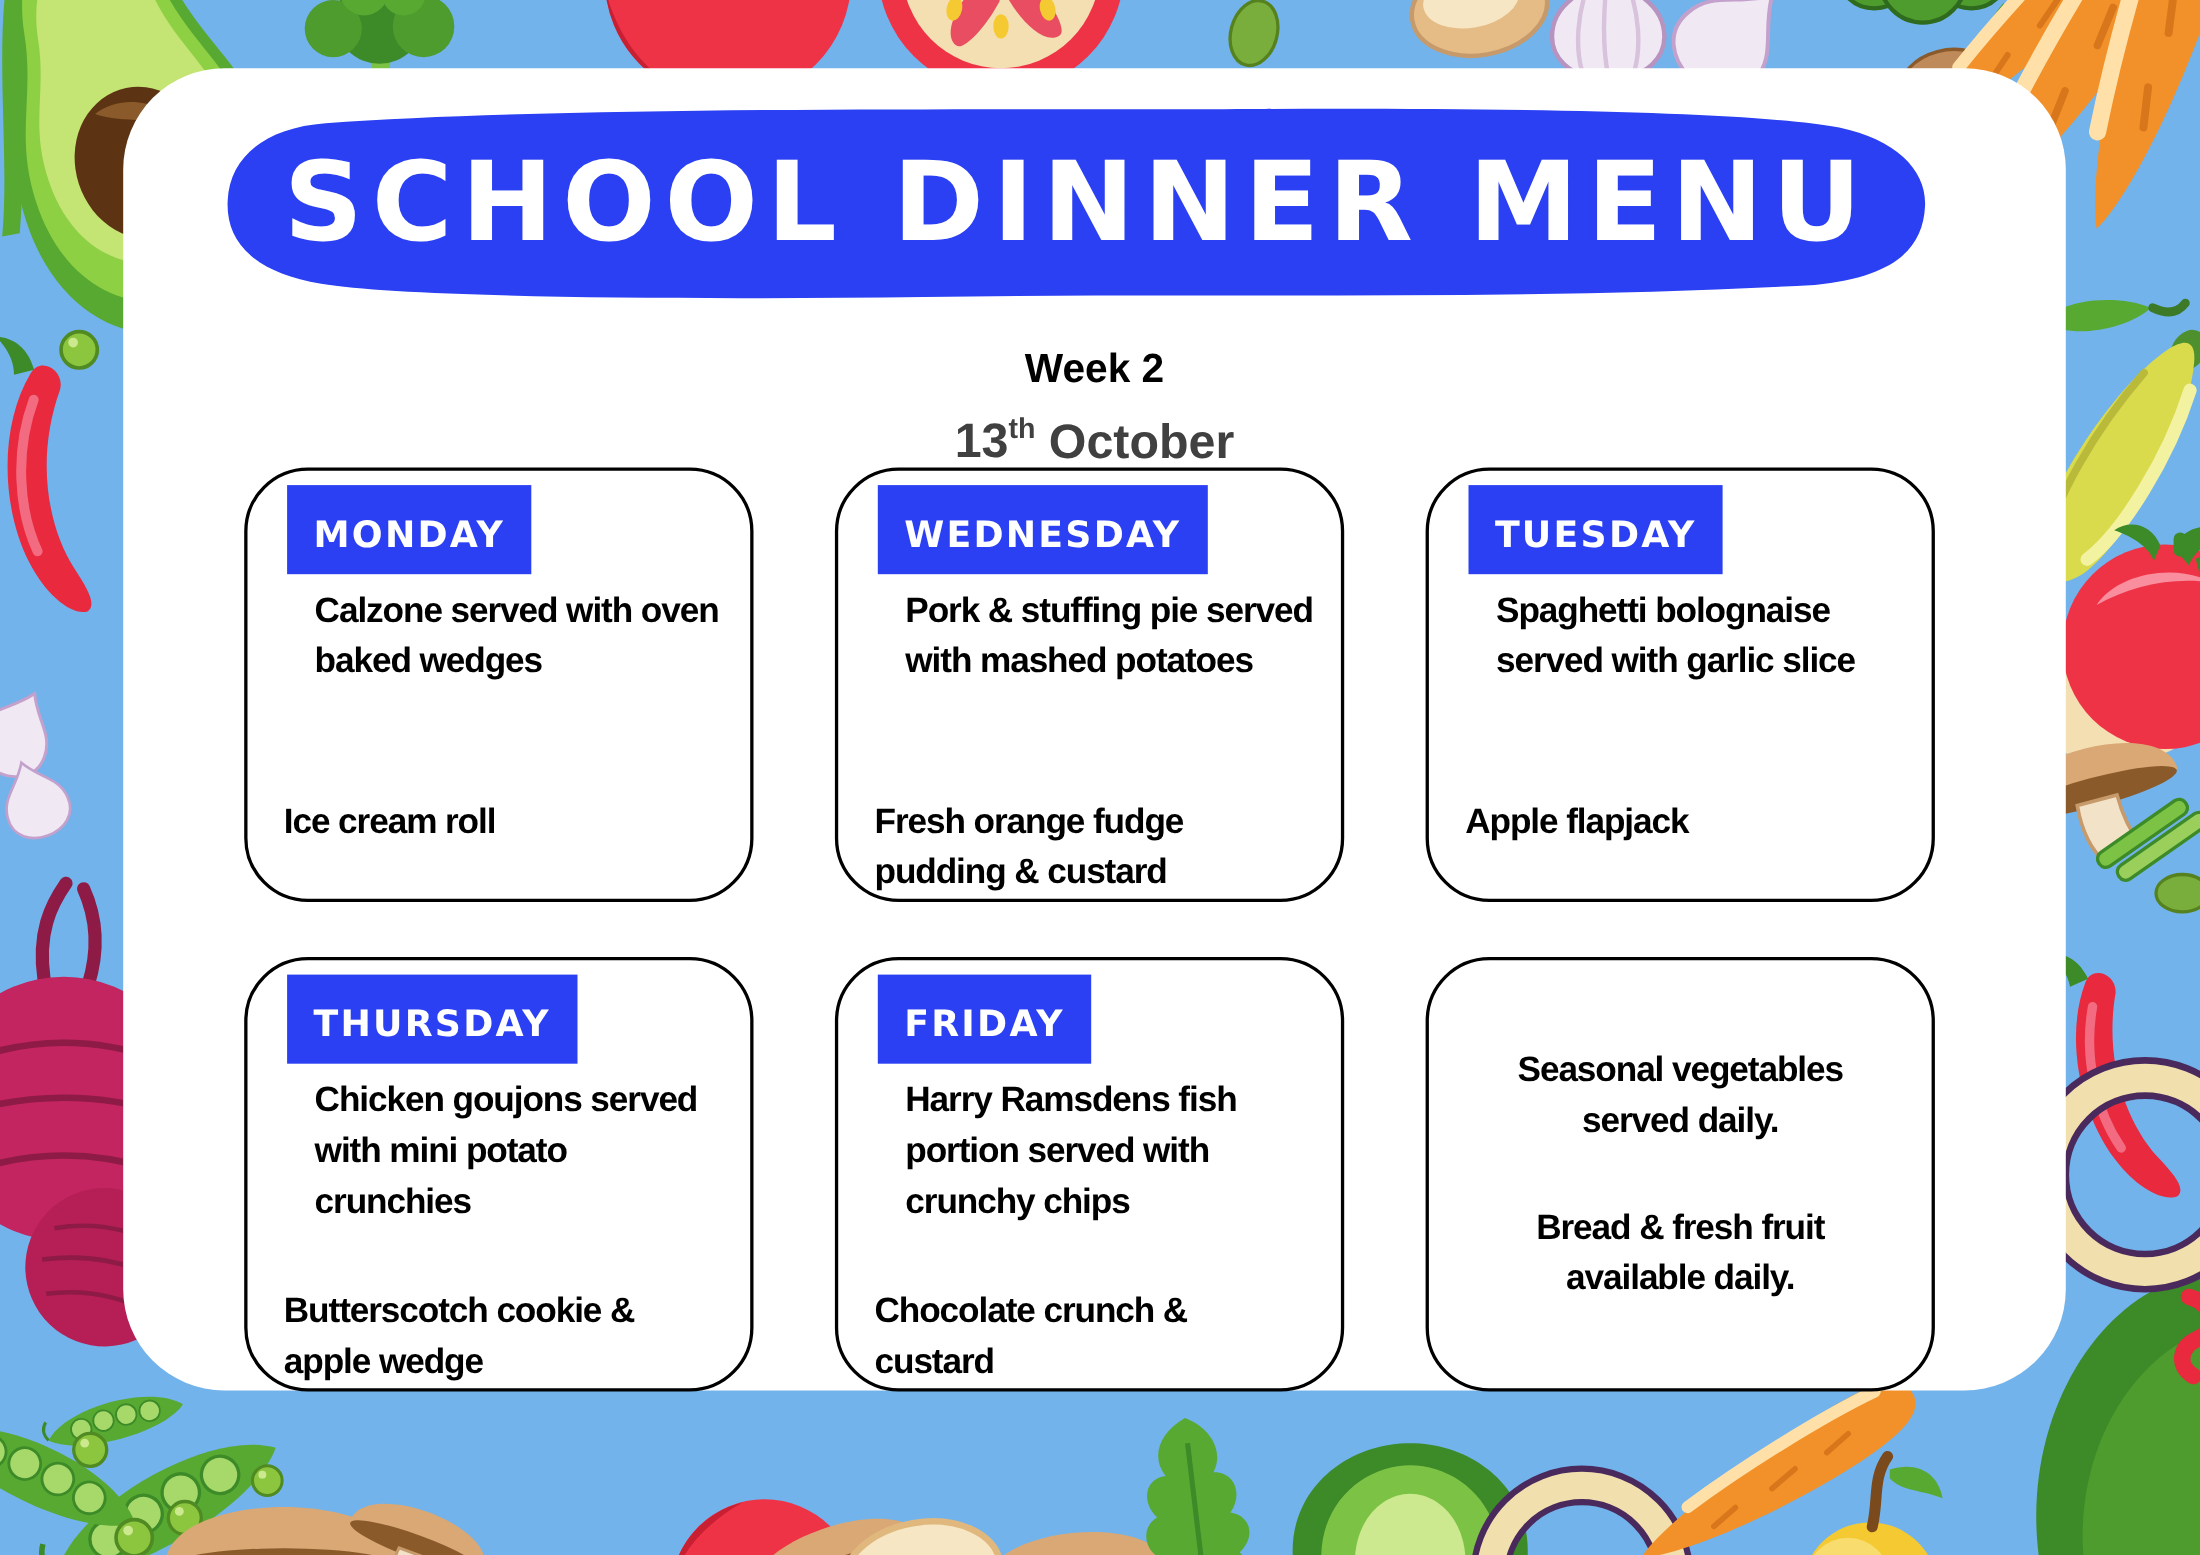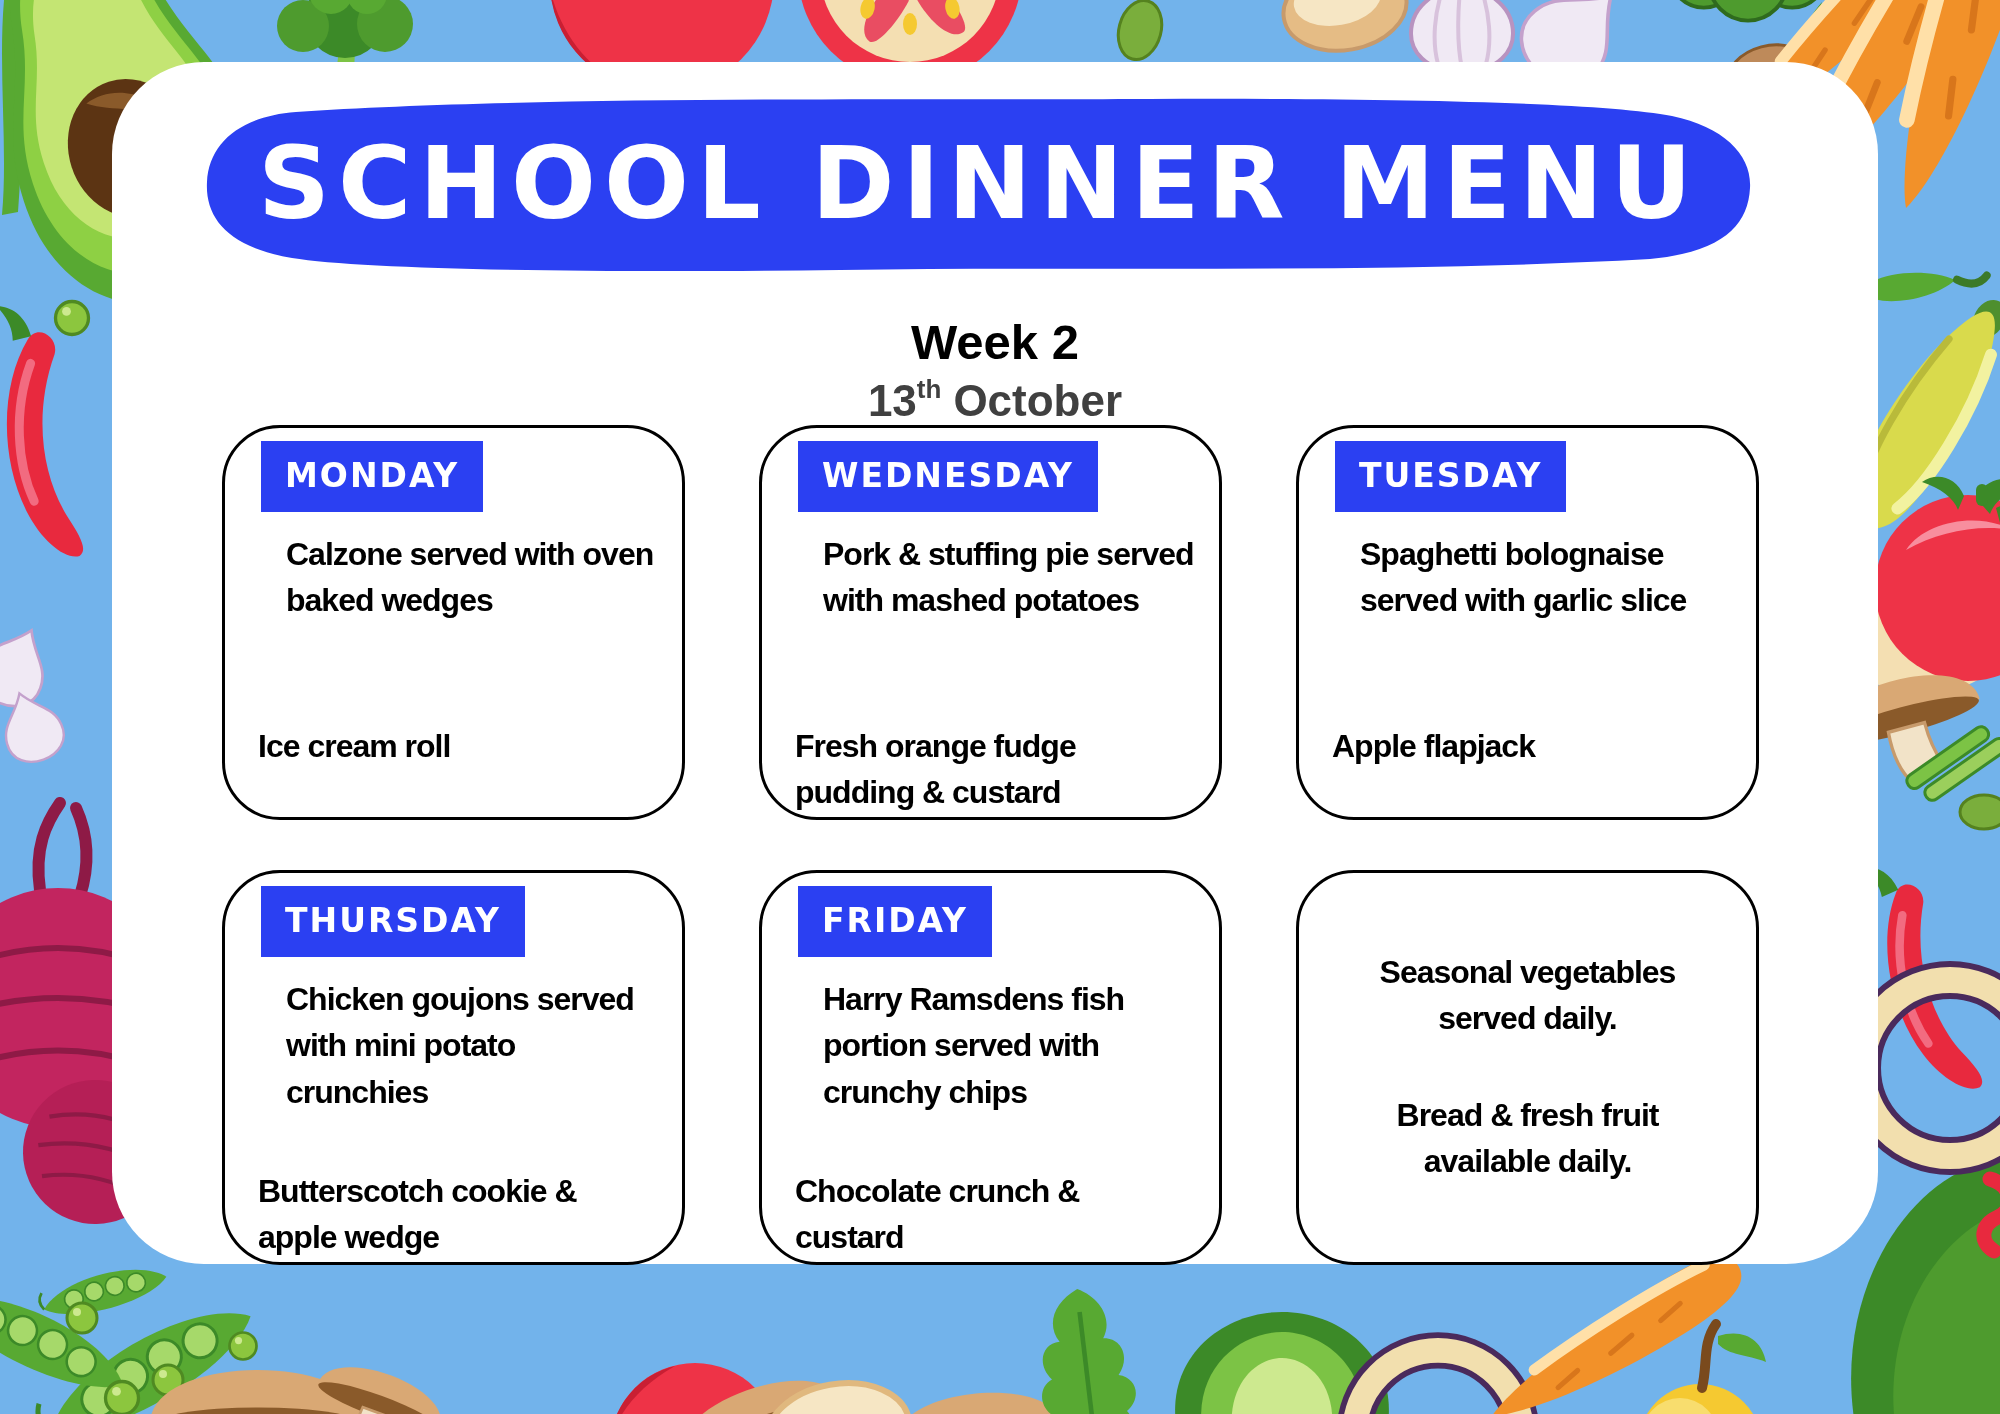--- a/index.html
+++ b/index.html
@@ -16,42 +16,42 @@
   .banner{position:absolute;left:88px;top:30px;width:1558px;height:182px;}
   .banner svg{position:absolute;left:0;top:0;}
   .banner h1{
     position:absolute;left:0;top:0;width:100%;height:182px;margin:0;
     display:flex;align-items:center;justify-content:center;
     font-family:"DejaVu Sans",sans-serif;font-weight:800;
     font-size:100px;letter-spacing:8px;color:#FFFFFF;white-space:nowrap;
   }
   .week{
     position:absolute;left:0;right:0;top:252px;text-align:center;
-    font-size:49px;font-weight:bold;color:#000;
+    font-size:37px;font-weight:bold;color:#000;
   }
   .date{
     position:absolute;left:0;right:0;top:314px;text-align:center;
     font-size:44px;font-weight:bold;color:#404040;
   }
   .date sup{font-size:26px;position:relative;top:-2px;}
   .date .month{margin-left:12px;}
   .grid{
     position:absolute;left:110px;top:363px;
     display:grid;grid-template-columns:repeat(3,463px);
     grid-auto-rows:395px;column-gap:74px;row-gap:50px;
   }
   .box{
     border:3px solid #000;border-radius:58px;background:#fff;
     position:relative;box-sizing:border-box;
   }
   .badge{
     position:absolute;left:36px;top:13px;display:inline-block;
     background:#2B40F2;color:#fff;
     font-family:"DejaVu Sans",sans-serif;font-weight:bold;
-    font-size:33px;letter-spacing:2px;padding:15px 24px 17px;
+    font-size:33px;letter-spacing:2px;padding:25px 24px 17px;
   }
   .meal{
     position:absolute;left:33px;right:24px;margin:0;
     font-size:32px;font-weight:bold;letter-spacing:-1px;
     line-height:1.45;color:#000;
   }
   .meal.main{top:103px;margin-left:28px;}
   .meal.dessert{top:295px;}
   .box.note{
     display:flex;flex-direction:column;align-items:center;

